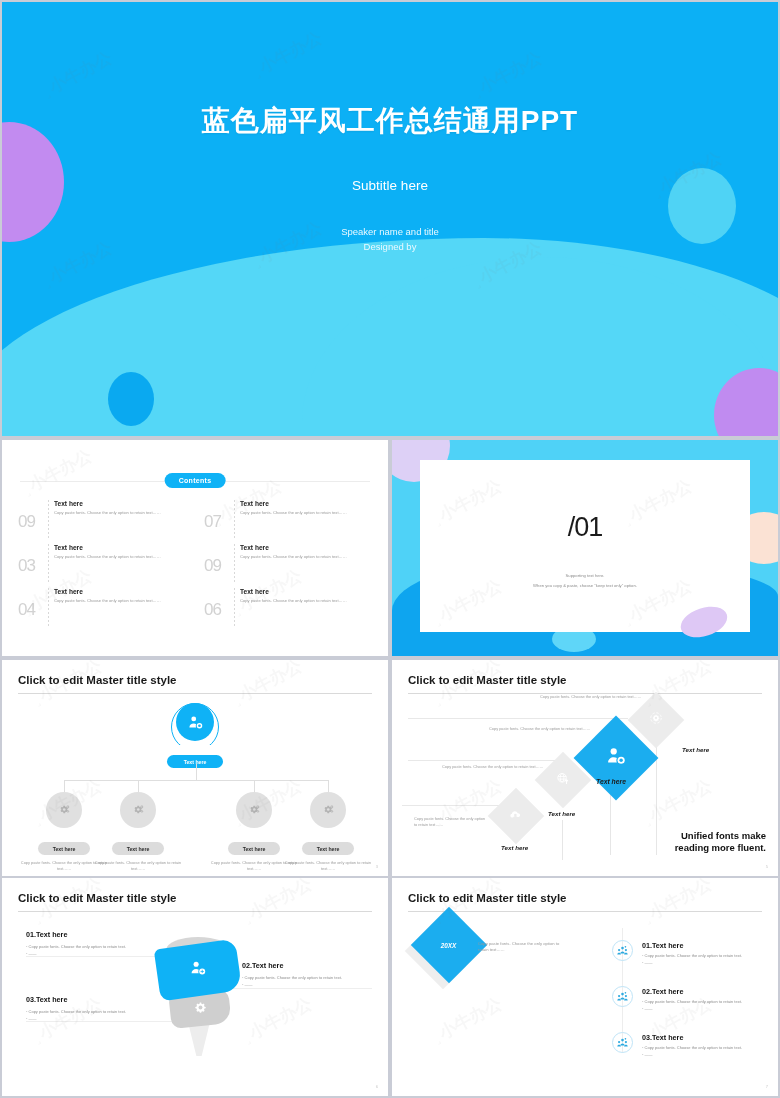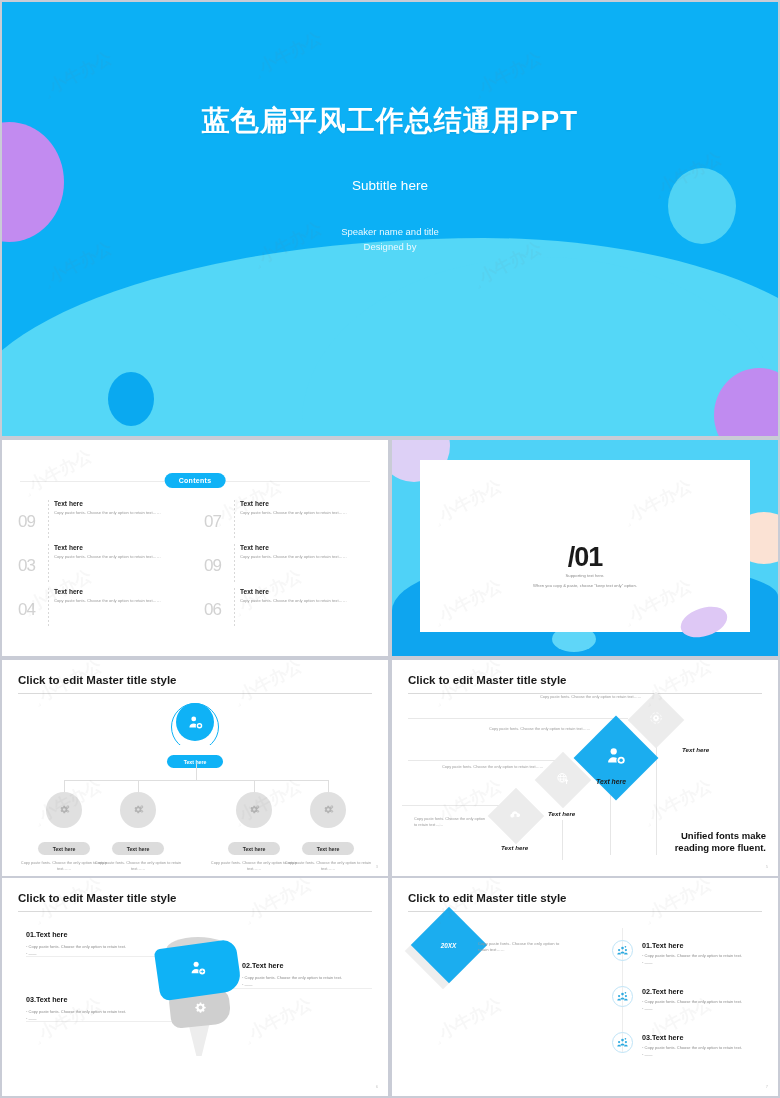--- a/index.html
+++ b/index.html
@@ -85,21 +85,21 @@
   .sec-purple { position:absolute; left:-14px; top:-30px; width:72px; height:72px;
               background:#ddd0f6; border-radius:50%; }
   .sec-peach  { position:absolute; left:340px; top:72px; width:64px; height:52px;
               background:#fbe2d4; border-radius:50%; }
   .sec-lilac  { position:absolute; left:288px; top:168px; width:48px; height:28px;
               background:#dec8f5; border-radius:50%; transform:rotate(-18deg); }
   .sec-cyan   { position:absolute; left:160px; top:186px; width:44px; height:26px;
               background:#5fd6f8; border-radius:50%; }
   .sec-card { position:absolute; left:28px; top:20px; width:330px; height:172px; background:#fff; }
   .sec-num  { position:absolute; left:0; right:0; top:52px; text-align:center;
-              font-size:27px; font-weight:700; color:#1b1b1b; letter-spacing:-1px;margin-top:30px; }
+              font-size:27px; font-weight:400; color:#1b1b1b; letter-spacing:-1px; }
   .sec-head { position:absolute; left:0; right:0; top:95px; text-align:center;
               font-size:12px; font-weight:bold; color:#121212; }
   .sec-sup  { position:absolute; left:0; right:0; top:113px; text-align:center;
               font-size:4.2px; color:#8c8c8c; }
   .sec-note { position:absolute; left:0; right:0; top:123px; text-align:center;
               font-size:4.2px; color:#8c8c8c; }
 
   
   #s-pins { left:2px; top:660px; width:386px; height:216px; }
   .pin { position:absolute; width:36px; }

